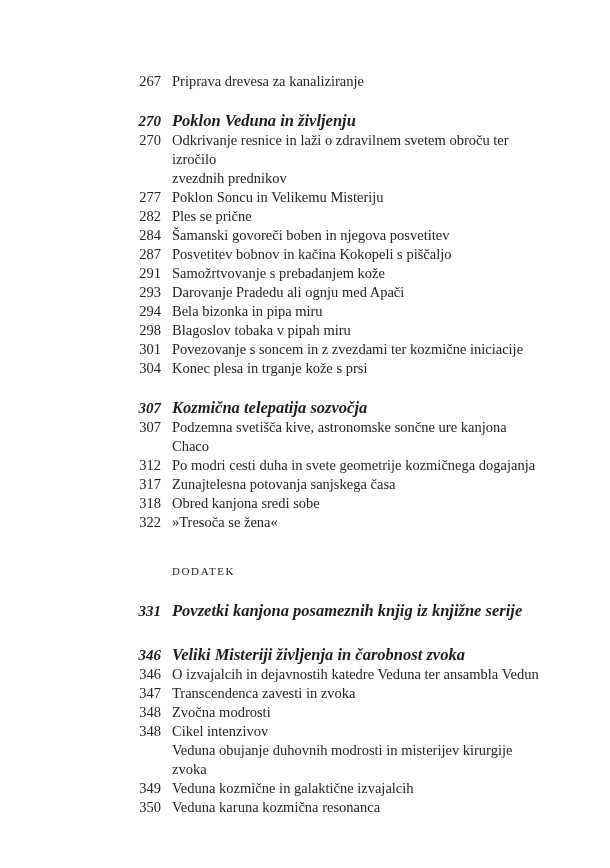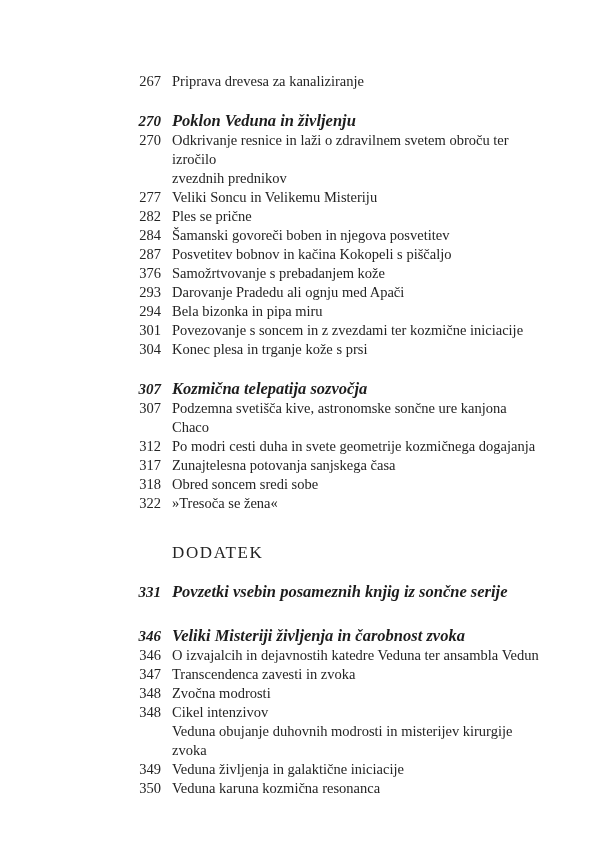--- a/index.html
+++ b/index.html
@@ -47,21 +47,21 @@
     line-height: 19px;
     font-weight: bold;
     font-style: italic;
     margin-top: 20px;
     color: #1d1d1d;
   }
   .row.heading .num {
     font-size: 15px;
   }
   .row.label {
-    font-size: 17px;
+    font-size: 11px;
     line-height: 19px;
     letter-spacing: 1.6px;
     margin-top: 30px;
   }
   .row.gap-large {
     margin-top: 24px;
   }
   .txt .line2 {
     display: block;
   }
@@ -82,51 +82,56 @@
         <span class="txt"><span>Poklon Veduna in življenju</span></span>
       </div>
       <div class="row entry">
         <span class="num">270</span>
         <span class="gapcol"></span>
         <span class="txt"><span>Odkrivanje resnice in laži o zdravilnem svetem obroču ter izročilo</span><span class="line2">zvezdnih prednikov</span></span>
       </div>
       <div class="row entry">
         <span class="num">277</span>
         <span class="gapcol"></span>
-        <span class="txt"><span>Veliki Soncu in Velikemu Misteriju</span></span>
+        <span class="txt"><span>Poklon Soncu in Velikemu Misteriju</span></span>
       </div>
       <div class="row entry">
         <span class="num">282</span>
         <span class="gapcol"></span>
         <span class="txt"><span>Ples se prične</span></span>
       </div>
       <div class="row entry">
         <span class="num">284</span>
         <span class="gapcol"></span>
         <span class="txt"><span>Šamanski govoreči boben in njegova posvetitev</span></span>
       </div>
       <div class="row entry">
         <span class="num">287</span>
         <span class="gapcol"></span>
         <span class="txt"><span>Posvetitev bobnov in kačina Kokopeli s piščaljo</span></span>
       </div>
       <div class="row entry">
-        <span class="num">376</span>
+        <span class="num">291</span>
         <span class="gapcol"></span>
         <span class="txt"><span>Samožrtvovanje s prebadanjem kože</span></span>
       </div>
       <div class="row entry">
         <span class="num">293</span>
         <span class="gapcol"></span>
         <span class="txt"><span>Darovanje Pradedu ali ognju med Apači</span></span>
       </div>
       <div class="row entry">
         <span class="num">294</span>
         <span class="gapcol"></span>
         <span class="txt"><span>Bela bizonka in pipa miru</span></span>
+      </div>
+      <div class="row entry">
+        <span class="num">298</span>
+        <span class="gapcol"></span>
+        <span class="txt"><span>Blagoslov tobaka v pipah miru</span></span>
       </div>
       <div class="row entry">
         <span class="num">301</span>
         <span class="gapcol"></span>
         <span class="txt"><span>Povezovanje s soncem in z zvezdami ter kozmične iniciacije</span></span>
       </div>
       <div class="row entry">
         <span class="num">304</span>
         <span class="gapcol"></span>
         <span class="txt"><span>Konec plesa in trganje kože s prsi</span></span>
@@ -147,36 +152,36 @@
         <span class="txt"><span>Po modri cesti duha in svete geometrije kozmičnega dogajanja</span></span>
       </div>
       <div class="row entry">
         <span class="num">317</span>
         <span class="gapcol"></span>
         <span class="txt"><span>Zunajtelesna potovanja sanjskega časa</span></span>
       </div>
       <div class="row entry">
         <span class="num">318</span>
         <span class="gapcol"></span>
-        <span class="txt"><span>Obred soncem sredi sobe</span></span>
+        <span class="txt"><span>Obred kanjona sredi sobe</span></span>
       </div>
       <div class="row entry">
         <span class="num">322</span>
         <span class="gapcol"></span>
         <span class="txt"><span>»Tresoča se žena«</span></span>
       </div>
       <div class="row label">
         <span class="num"></span>
         <span class="gapcol"></span>
         <span class="txt"><span>DODATEK</span></span>
       </div>
       <div class="row heading">
         <span class="num">331</span>
         <span class="gapcol"></span>
-        <span class="txt"><span>Povzetki vsebin posameznih knjig iz sončne serije</span></span>
+        <span class="txt"><span>Povzetki kanjona posameznih knjig iz knjižne serije</span></span>
       </div>
       <div class="row heading gap-large">
         <span class="num">346</span>
         <span class="gapcol"></span>
         <span class="txt"><span>Veliki Misteriji življenja in čarobnost zvoka</span></span>
       </div>
       <div class="row entry">
         <span class="num">346</span>
         <span class="gapcol"></span>
         <span class="txt"><span>O izvajalcih in dejavnostih katedre Veduna ter ansambla Vedun</span></span>
@@ -197,21 +202,21 @@
         <span class="txt"><span>Cikel intenzivov</span></span>
       </div>
       <div class="row entry">
         <span class="num"></span>
         <span class="gapcol"></span>
         <span class="txt"><span>Veduna obujanje duhovnih modrosti in misterijev kirurgije zvoka</span></span>
       </div>
       <div class="row entry">
         <span class="num">349</span>
         <span class="gapcol"></span>
-        <span class="txt"><span>Veduna življenja in galaktične iniciacije</span></span>
+        <span class="txt"><span>Veduna kozmične in galaktične izvajalcih</span></span>
       </div>
       <div class="row entry">
         <span class="num">350</span>
         <span class="gapcol"></span>
         <span class="txt"><span>Veduna karuna kozmična resonanca</span></span>
       </div>
     </section>
 </main>
 
 </body></html>

